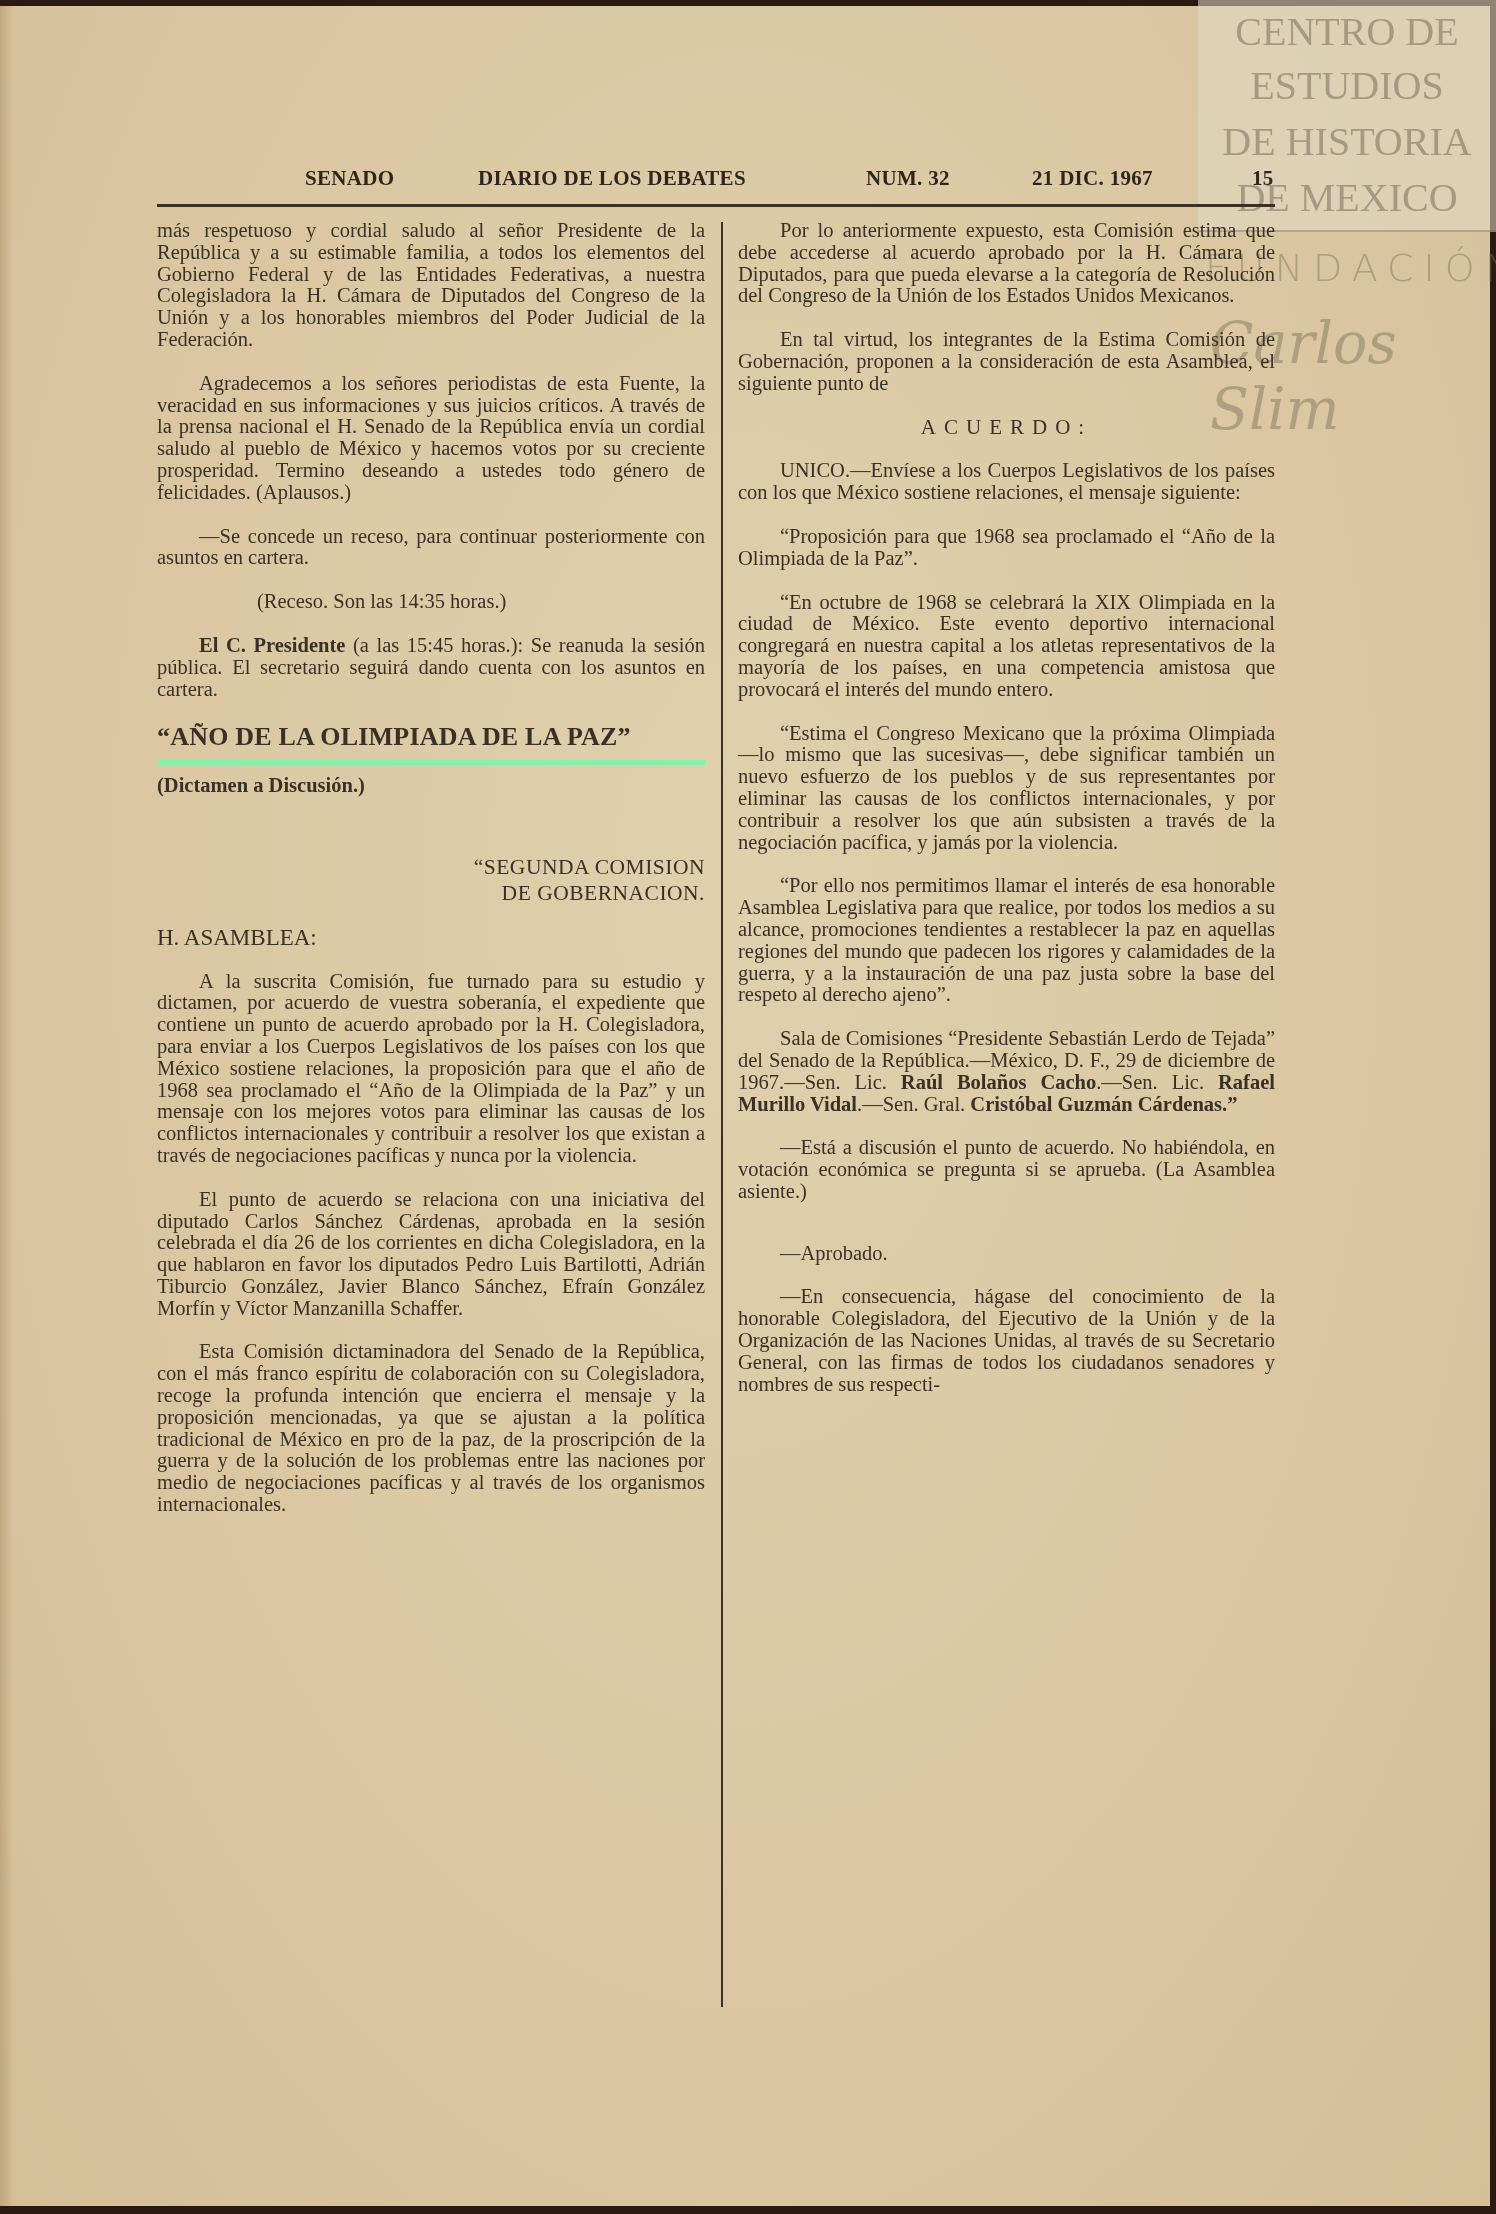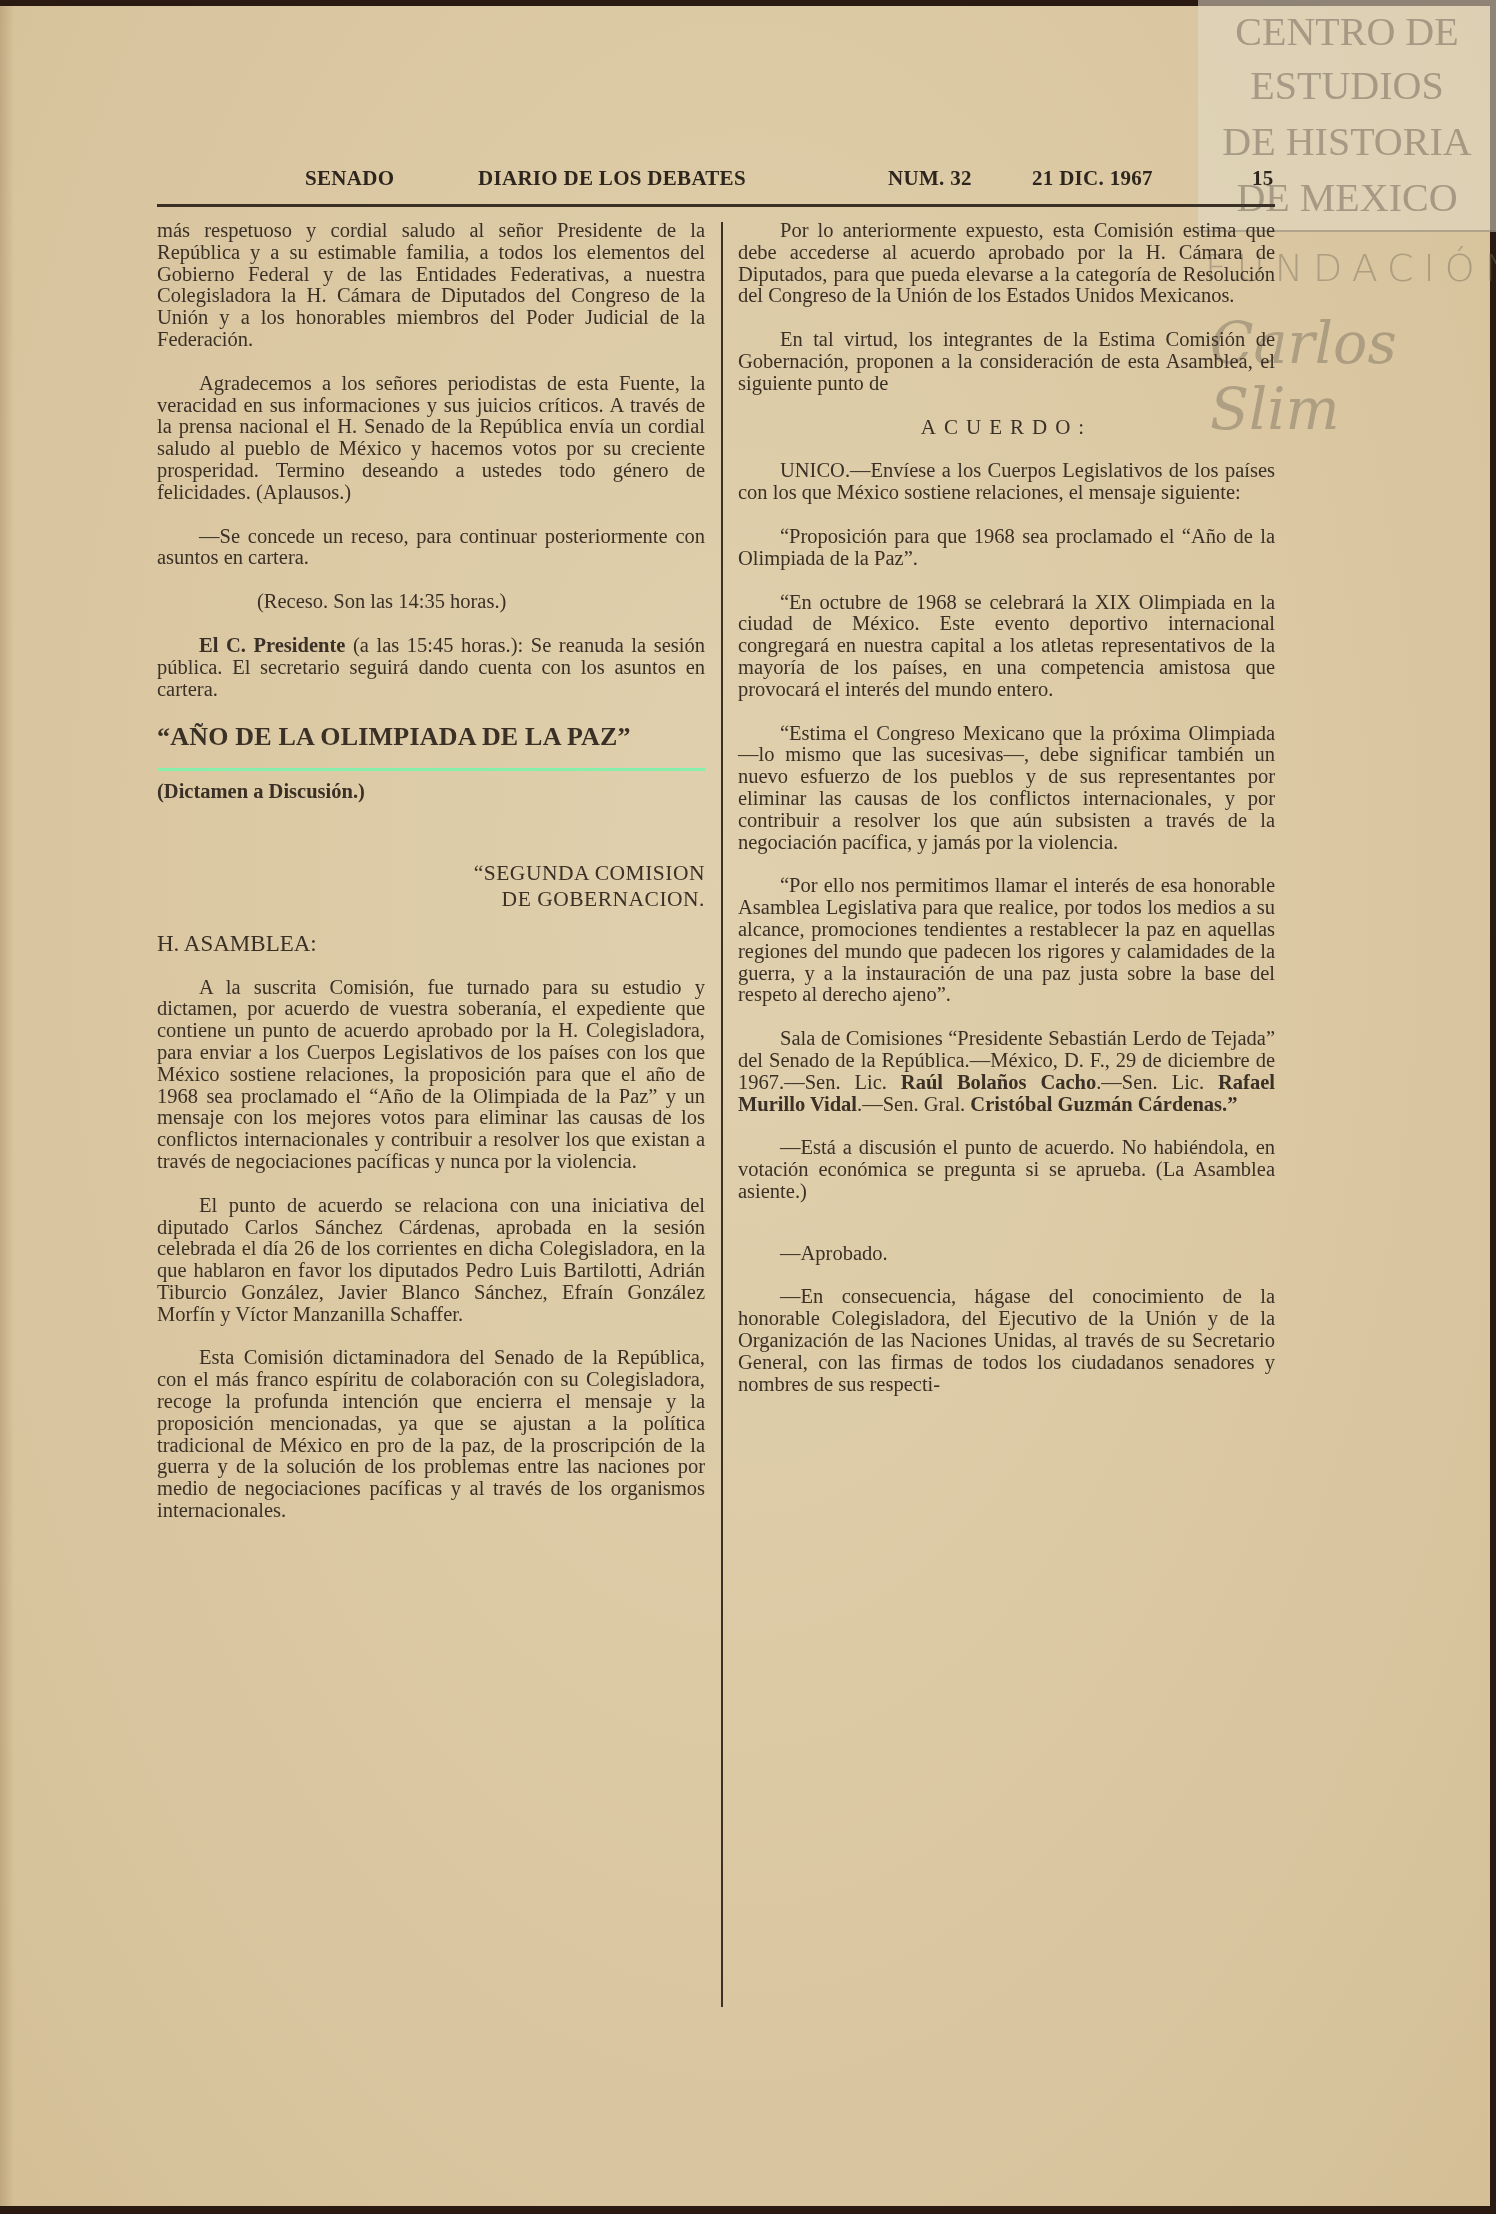--- a/index.html
+++ b/index.html
@@ -58,21 +58,21 @@
   .col-left { left:157px; width:548px; }
   .col-right { left:738px; width:537px; }
   .col-divider {
     position:absolute; left:721px; top:222px; width:2px; height:1785px; background:#3a3026;
   }
   .col p { margin:0 0 22px 0; text-indent:0; }
   .ind { text-indent:42px !important; }
   .b { font-weight:bold; }
   .section-title {
     font-weight:bold; font-size:26px; line-height:30px; margin:20px 0 0 0 !important;
-    border-bottom:3px solid #86efac; padding-bottom:16px; white-space:nowrap; letter-spacing:0.2px;
+    border-bottom:5px solid #86efac; padding-bottom:8px; white-space:nowrap; letter-spacing:0.2px;
   }
   .subhead { font-weight:bold; margin-top:10px !important; }
   .right-block { text-align:right; margin-top:60px !important; font-size:21.5px; letter-spacing:0.5px;}
   .asamblea { font-size:23px; margin-top:10px !important; }
   .acuerdo { text-align:center; letter-spacing:8px; font-size:21px; }
   .recess { text-indent:100px !important; }
   .gap-big { margin-top:40px !important; }
 </style>
 </head>
 <body>
@@ -86,21 +86,21 @@
   <div class="wm-line" style="top:122px">DE HISTORIA</div>
   <div class="wm-line" style="top:178px">DE MEXICO</div>
 </div>
 <div class="wm-rule"></div>
 <div class="wm-fund">FUNDACIÓN</div>
 <div class="wm-sign">Carlos Slim</div>
 
 <div class="header">
   <span style="left:0">SENADO</span>
   <span style="left:173px">DIARIO DE LOS DEBATES</span>
-  <span style="left:583px">NUM. 32</span>
+  <span style="left:561px">NUM. 32</span>
   <span style="left:727px">21 DIC. 1967</span>
   <span style="left:947px">15</span>
 </div>
 <div class="header-rule"></div>
 
 <div class="col col-left">
   <p>más respetuoso y cordial saludo al señor Presidente de la República y a su estimable familia, a todos los elementos del Gobierno Federal y de las Entidades Federativas, a nuestra Colegisladora la H. Cámara de Diputados del Congreso de la Unión y a los honorables miembros del Poder Judicial de la Federación.</p>
   <p class="ind" style="margin-top:14px">Agradecemos a los señores periodistas de esta Fuente, la veracidad en sus informaciones y sus juicios críticos. A través de la prensa nacional el H. Senado de la República envía un cordial saludo al pueblo de México y hacemos votos por su creciente prosperidad. Termino deseando a ustedes todo género de felicidades. (Aplausos.)</p>
   <p class="ind">—Se concede un receso, para continuar posteriormente con asuntos en cartera.</p>
   <p class="recess">(Receso. Son las 14:35 horas.)</p>

